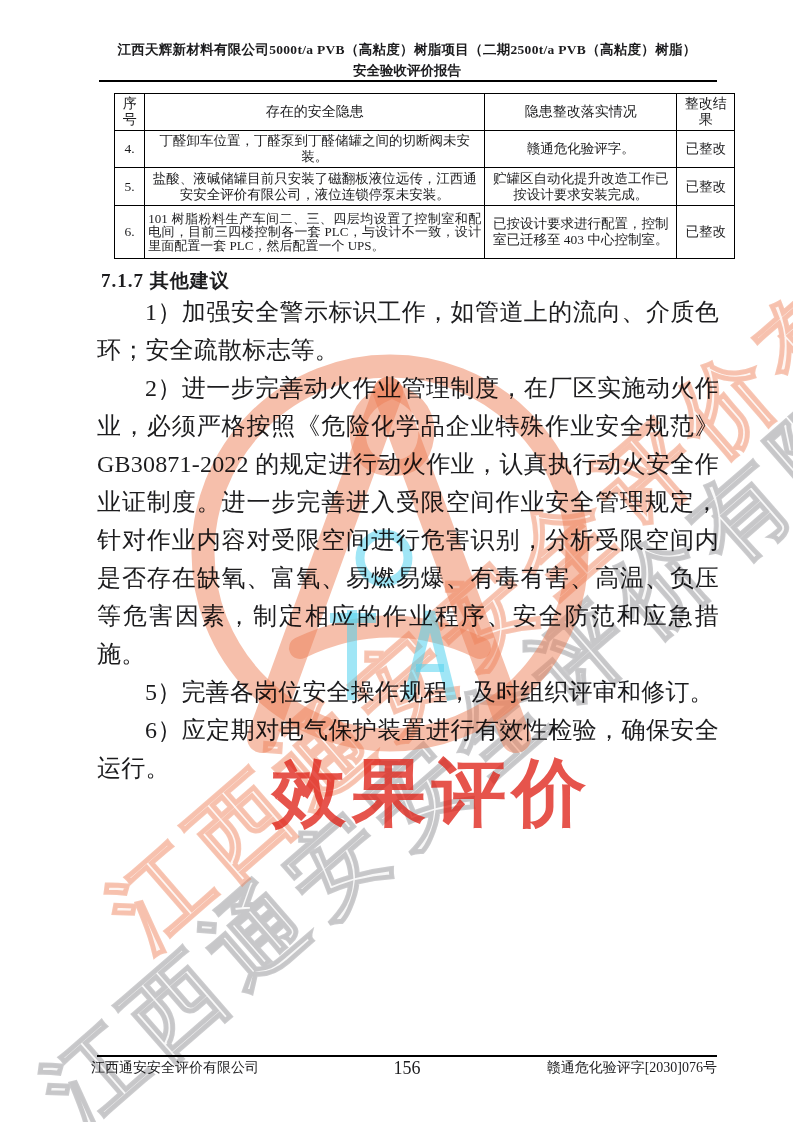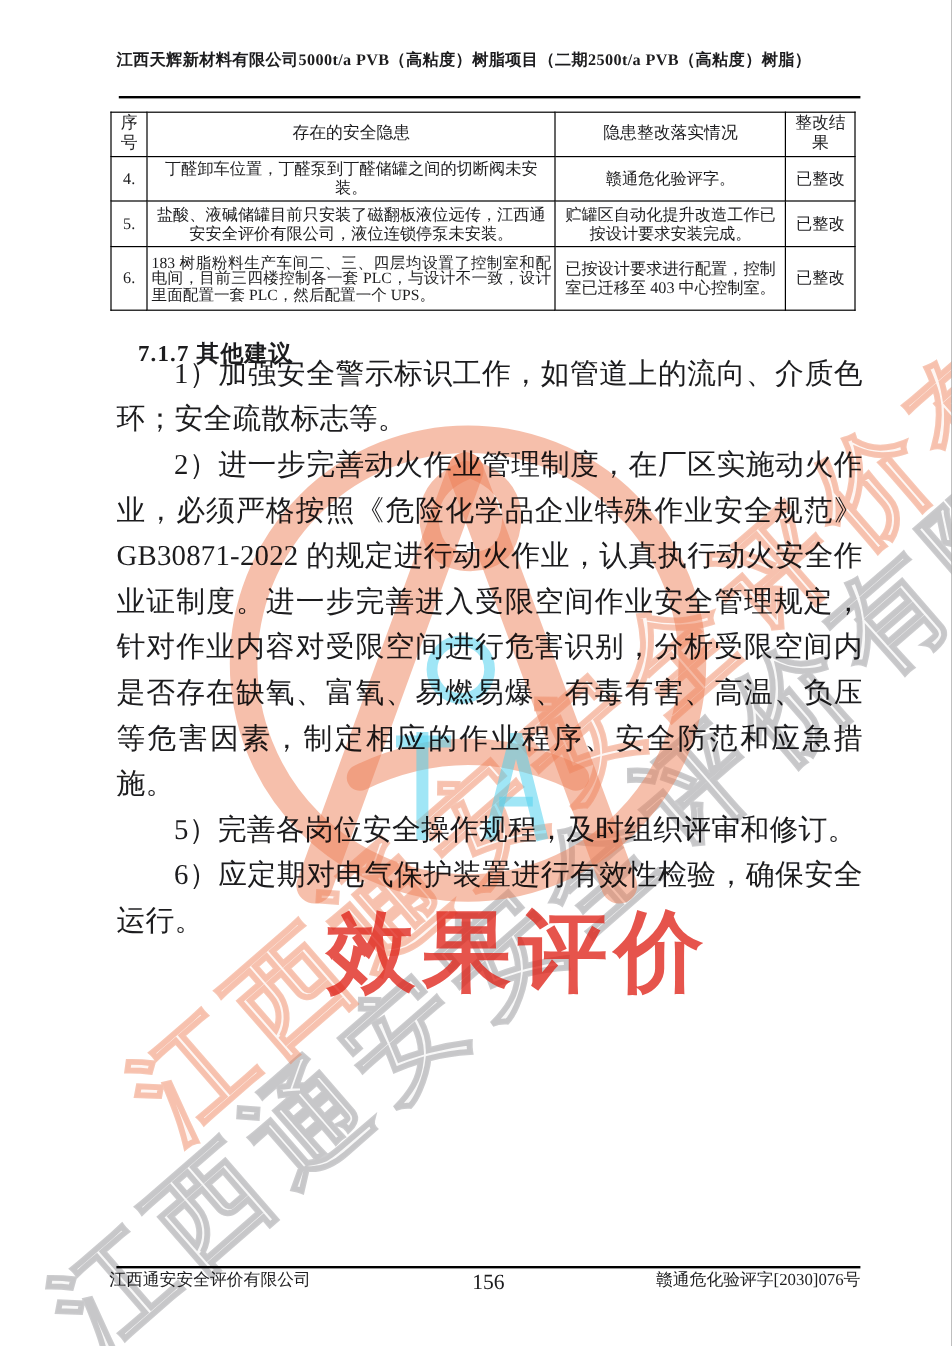--- a/index.html
+++ b/index.html
@@ -1,40 +1,40 @@
 <!DOCTYPE html>
 <html><head>
 <meta charset="utf-8">
 <style>
   html,body{margin:0;padding:0;background:#888;}
   .page{
     position:relative;width:793px;height:1122px;margin:0 auto;background:#ffffff;
     overflow:hidden;font-family:"Liberation Serif","DejaVu Serif",serif;color:#1c1c1e;
   }
   
-  .header{position:absolute;left:97px;top:40px;width:620px;}
+  .header{position:absolute;left:97px;top:40px;width:620px;text-align:center;}
   .header .t1{font-size:13.5px;font-weight:bold;line-height:19px;letter-spacing:.3px;}
   .header .t2{font-size:13.5px;font-weight:bold;line-height:19px;margin-top:2px;}
   .header-rule{position:absolute;left:99px;top:80px;width:618px;height:2px;background:#000;}
   
-  .tbl{position:absolute;left:92px;top:93px;width:621px;border-collapse:collapse;table-layout:fixed;}
+  .tbl{position:absolute;left:114px;top:93px;width:621px;border-collapse:collapse;table-layout:fixed;}
   .tbl th,.tbl td{border:1px solid #000;font-size:13.5px;line-height:16px;padding:1px 3px;
     text-align:center;vertical-align:middle;font-weight:normal;}
   .tbl th{font-size:14px;}
   .tbl .c-no{width:30px;}
   .tbl .c-hazard{width:336px;}
   .tbl .c-status{width:190px;}
   .tbl .c-result{width:57px;}
   .tbl tr.r0{height:37px;}
   .tbl tr.r1{height:38px;}
   .tbl tr.r2{height:53px;}
   .tbl tr.rh{height:37px;}
   .tbl td.tight{font-size:13px;line-height:13.5px;text-align:justify;}
   
-  .sec-heading{position:absolute;left:97px;top:264px;width:620px;margin:18px;
+  .sec-heading{position:absolute;left:97px;top:264px;width:620px;margin:4px;
     font-size:19px;font-weight:bold;letter-spacing:1px;}
   .body-text{position:absolute;left:97px;top:293px;width:622px;}
   .body-text p{margin:0;font-size:24px;line-height:38px;text-align:justify;
     text-indent:2em;letter-spacing:.2px;font-family:Liberation Serif, serif;}
   
   .footer-rule{position:absolute;left:97px;top:1055px;width:620px;height:1.5px;background:#000;}
   .footer{position:absolute;left:91px;top:1059px;width:632px;font-size:14px;line-height:18px;}
   .footer .fl{position:absolute;left:0;top:0;}
   .footer .fc{position:absolute;left:0;width:100%;text-align:center;top:0;font-size:18px;}
   .footer .fr{position:absolute;right:6px;top:0;}
@@ -53,20 +53,21 @@
     letter-spacing:6px;color:rgba(223,36,26,0.78);
     font-family:"Liberation Serif","DejaVu Serif",serif;}
 </style>
 </head>
 <body>
 
 <div class="page">
 
   <div class="header">
     <div class="t1">江西天辉新材料有限公司5000t/a PVB（高粘度）树脂项目（二期2500t/a PVB（高粘度）树脂）</div>
+    <div class="t2">安全验收评价报告</div>
   </div>
   <div class="header-rule"></div>
 
   <table class="tbl">
     <colgroup>
         <col class="c-no">
         <col class="c-hazard">
         <col class="c-status">
         <col class="c-result">
       </colgroup>
@@ -84,21 +85,21 @@
       <td>已整改</td>
     </tr>
     <tr class="r1">
       <td>5.</td>
       <td>盐酸、液碱储罐目前只安装了磁翻板液位远传，江西通安安全评价有限公司，液位连锁停泵未安装。</td>
       <td>贮罐区自动化提升改造工作已按设计要求安装完成。</td>
       <td>已整改</td>
     </tr>
     <tr class="r2">
       <td>6.</td>
-      <td class="tight">183 树脂粉料生产车间二、三、四层均设置了控制室和配电间，目前三四楼控制各一套 PLC，与设计不一致，设计里面配置一套 PLC，然后配置一个 UPS。</td>
+      <td class="tight">101 树脂粉料生产车间二、三、四层均设置了控制室和配电间，目前三四楼控制各一套 PLC，与设计不一致，设计里面配置一套 PLC，然后配置一个 UPS。</td>
       <td>已按设计要求进行配置，控制室已迁移至 403 中心控制室。</td>
       <td>已整改</td>
     </tr>
   </tbody>
     </table>
 
   <h3 class="sec-heading">7.1.7 其他建议</h3>
   <div class="body-text">
     <p>1）加强安全警示标识工作，如管道上的流向、介质色环；安全疏散标志等。</p>
     <p>2）进一步完善动火作业管理制度，在厂区实施动火作业，必须严格按照《危险化学品企业特殊作业安全规范》GB30871-2022 的规定进行动火作业，认真执行动火安全作业证制度。进一步完善进入受限空间作业安全管理规定，针对作业内容对受限空间进行危害识别，分析受限空间内是否存在缺氧、富氧、易燃易爆、有毒有害、高温、负压等危害因素，制定相应的作业程序、安全防范和应急措施。</p>

